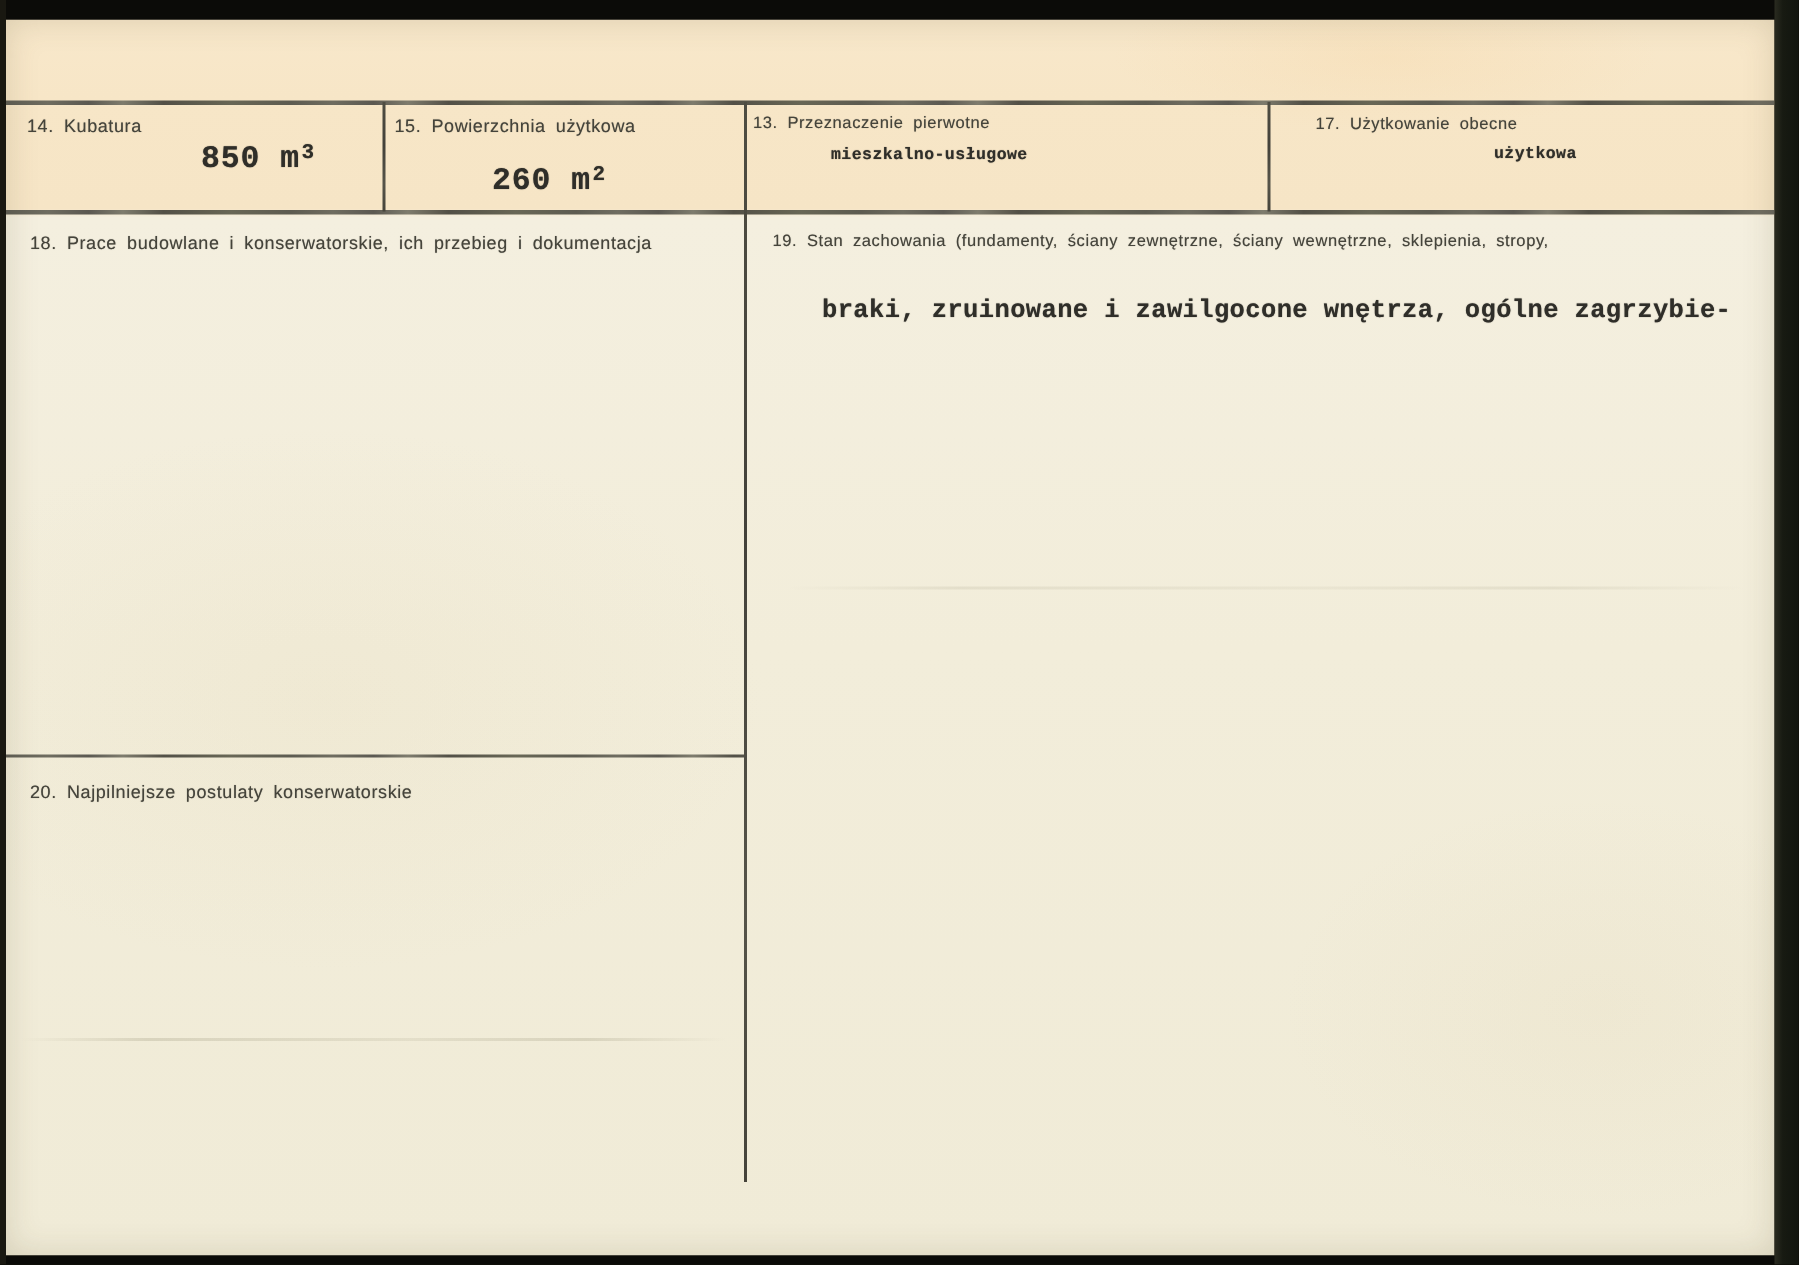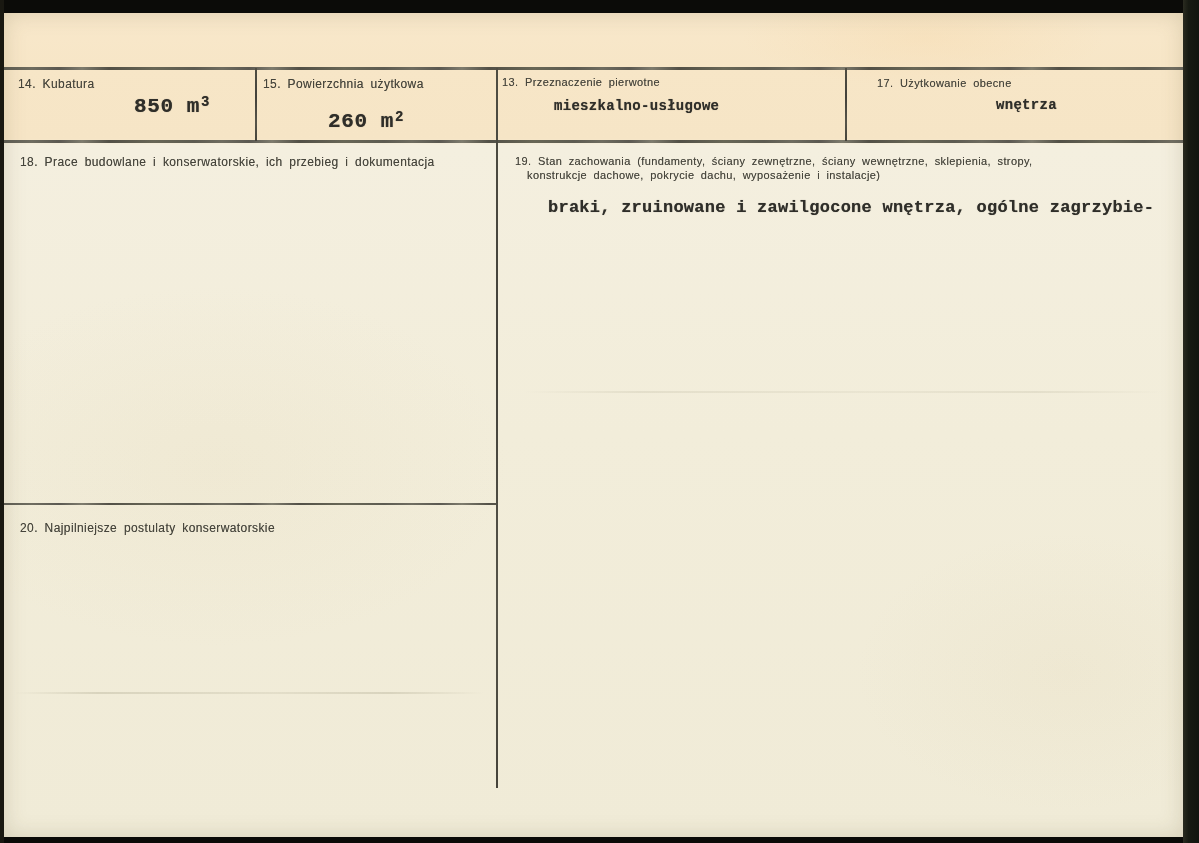--- a/index.html
+++ b/index.html
@@ -54,21 +54,21 @@
   
   .typed{
     position:absolute;
     font-family:"Liberation Mono", monospace;
     font-weight:700;
     color:#2f2e29;
     white-space:nowrap;
     text-shadow:0 0 0.7px rgba(45,44,38,0.7);
   }
   .typed.big{font-size:21px;letter-spacing:0.6px;}
-  .typed.mid{font-size:14px;letter-spacing:0.3px;}
+  .typed.mid{font-size:11px;letter-spacing:0.3px;}
   .typed sup{
     font-size:14px;
     position:relative;top:2px;left:1px;
   }
   .para{
     position:absolute;
     font-family:"Liberation Mono", monospace;
     font-weight:700;
     font-size:17px;
     letter-spacing:0.25px;
@@ -106,26 +106,25 @@
     <div class="flabel" style="left:14px;top:64px;">14. Kubatura</div>
     <div class="typed big" style="left:130px;top:79px;"><span>850 m</span><sup>3</sup></div>
 
     <div class="flabel" style="left:259px;top:64px;">15. Powierzchnia użytkowa</div>
     <div class="typed big" style="left:324px;top:94px;"><span>260 m</span><sup>2</sup></div>
 
     <div class="flabel small" style="left:498px;top:63px;">13. Przeznaczenie pierwotne</div>
     <div class="typed mid" style="left:550px;top:85px;">mieszkalno-usługowe</div>
 
     <div class="flabel small" style="left:847px;top:64px;margin-left:26px;">17. Użytkowanie obecne</div>
-    <div class="typed mid" style="left:992px;top:84px;">wnętrza</div>
+    <div class="typed mid" style="left:992px;top:84px;">użytkowa</div>
 
     <div class="flabel" style="left:16px;top:142px;">18. Prace budowlane i konserwatorskie, ich przebieg i dokumentacja</div>
 
     <div class="flabel small" style="left:498px;top:142px;margin-left:13px;">19. Stan zachowania (fundamenty, ściany zewnętrzne, ściany wewnętrzne, sklepienia, stropy,</div>
-    <div class="flabel small" style="left:523px;top:156px;">konstrukcje dachowe, pokrycie dachu, wyposażenie i instalacje)</div>
     <div class="para" style="left:544px;top:186px;">
       <div>braki, zruinowane i zawilgocone wnętrza, ogólne zagrzybie-</div>
     </div>
 
     <div class="flabel" style="left:16px;top:508px;">20. Najpilniejsze postulaty konserwatorskie</div>
 
   </div>
 
   <div class="scan-edge edge-top"></div>
   <div class="scan-edge edge-bottom"></div>

